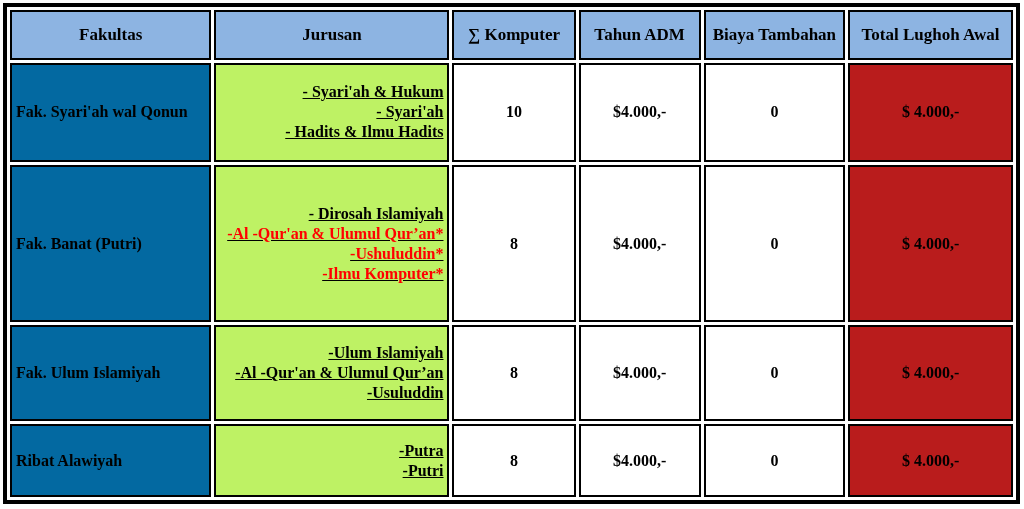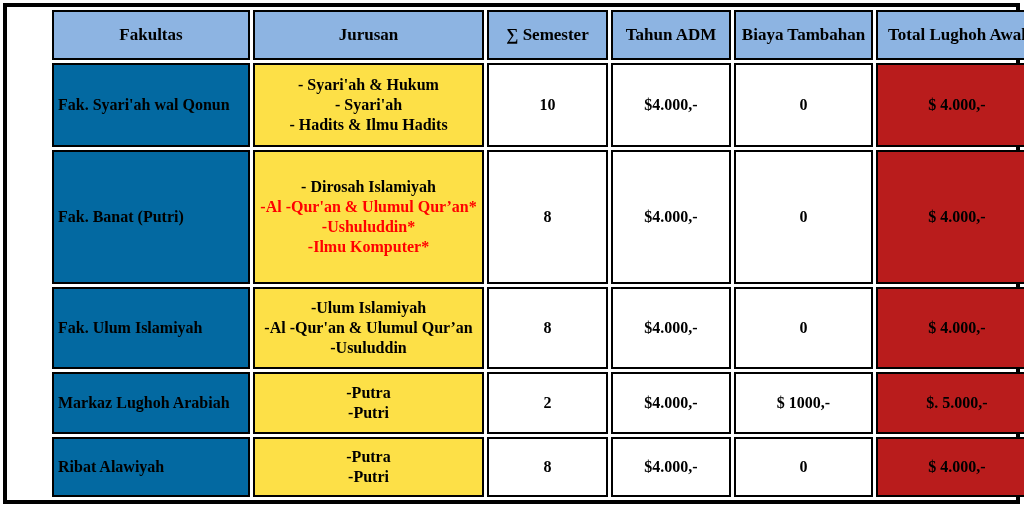--- a/index.html
+++ b/index.html
@@ -13,21 +13,20 @@
   }
   .table-frame {
     box-sizing: border-box;
     position: absolute;
     left: 3px;
     top: 3px;
     width: 1017px;
     height: 501px;
     border: 4px solid #000000;
     background: #ffffff;
-    padding-left: 42px;
   }
   table.fee-table {
     width: 100%;
     height: 100%;
     border-collapse: separate;
     border-spacing: 3px;
     table-layout: fixed;
   }
   .fee-table th, .fee-table td {
     border: 2px solid #000000;
@@ -45,22 +44,23 @@
   }
   .fee-table td {
     font-size: 16px;
     line-height: 20px;
   }
   td.cell-fakultas {
     background: #0369a1;
     text-align: left;
   }
   td.cell-jurusan {
-    background: #fde047;
-    text-align: center;
+    background: #bef264;
+    text-align: right;
+    text-decoration: underline;
   }
   td.cell-center {
     background: #ffffff;
     text-align: center;
   }
   td.cell-total {
     background: #b91c1c;
     text-align: center;
   }
   .red { color: #FF0000; }
@@ -83,21 +83,21 @@
       <col style="width: 231px">
       <col style="width: 121px">
       <col style="width: 120px">
       <col style="width: 139px">
       <col style="width: 162px">
     </colgroup>
     <thead>
       <tr>
         <th>Fakultas</th>
         <th>Jurusan</th>
-        <th>∑ Semester</th>
+        <th>∑ Komputer</th>
         <th>Tahun ADM</th>
         <th>Biaya Tambahan</th>
         <th>Total Lughoh Awal</th>
       </tr>
     </thead>
     <tbody>
   <tr>
     <td class="cell-fakultas">Fak. Syari'ah wal Qonun</td>
     <td class="cell-jurusan">
             <div>- Syari'ah &amp; Hukum</div>
@@ -132,31 +132,20 @@
             <div>-Usuluddin</div>
           </td>
     <td class="cell-center cell-semester">8</td>
     <td class="cell-center cell-adm">$4.000,-</td>
     <td class="cell-center cell-tambahan">0</td>
     <td class="cell-total">$ 4.000,-</td>
   </tr>
 
 
 
-  <tr>
-    <td class="cell-fakultas">Markaz Lughoh Arabiah</td>
-    <td class="cell-jurusan">
-            <div>-Putra</div>
-            <div>-Putri</div>
-          </td>
-    <td class="cell-center cell-semester">2</td>
-    <td class="cell-center cell-adm">$4.000,-</td>
-    <td class="cell-center cell-tambahan">$ 1000,-</td>
-    <td class="cell-total">$. 5.000,-</td>
-  </tr>
 
   <tr>
     <td class="cell-fakultas">Ribat Alawiyah</td>
     <td class="cell-jurusan">
             <div>-Putra</div>
             <div>-Putri</div>
           </td>
     <td class="cell-center cell-semester">8</td>
     <td class="cell-center cell-adm">$4.000,-</td>
     <td class="cell-center cell-tambahan">0</td>

